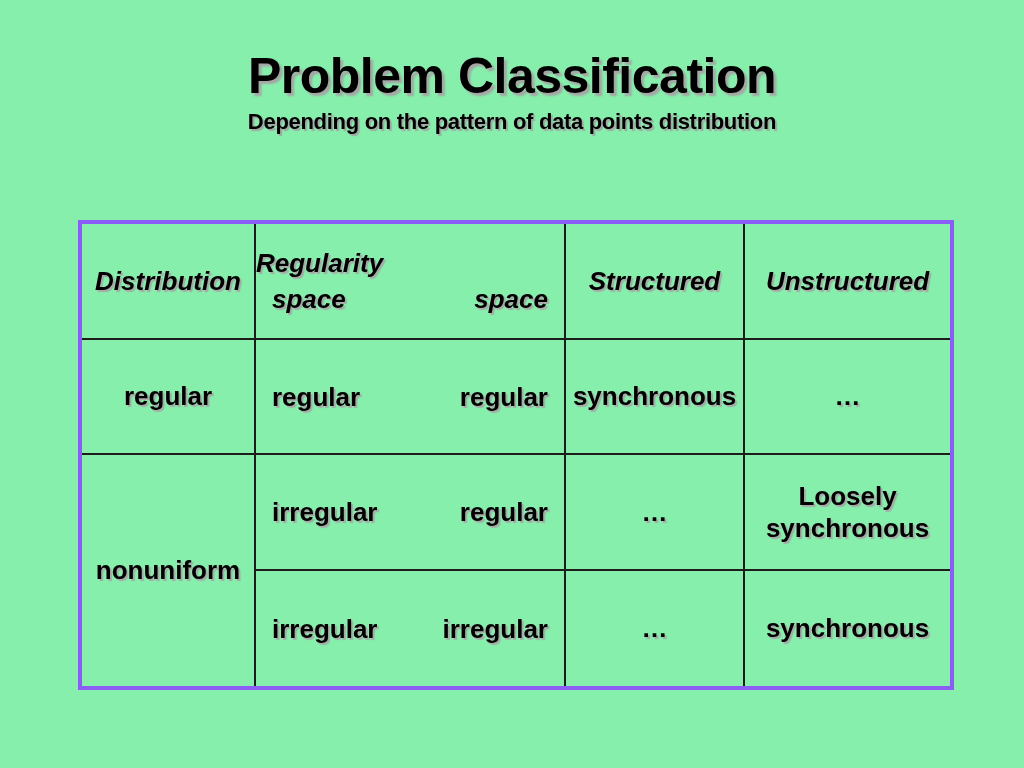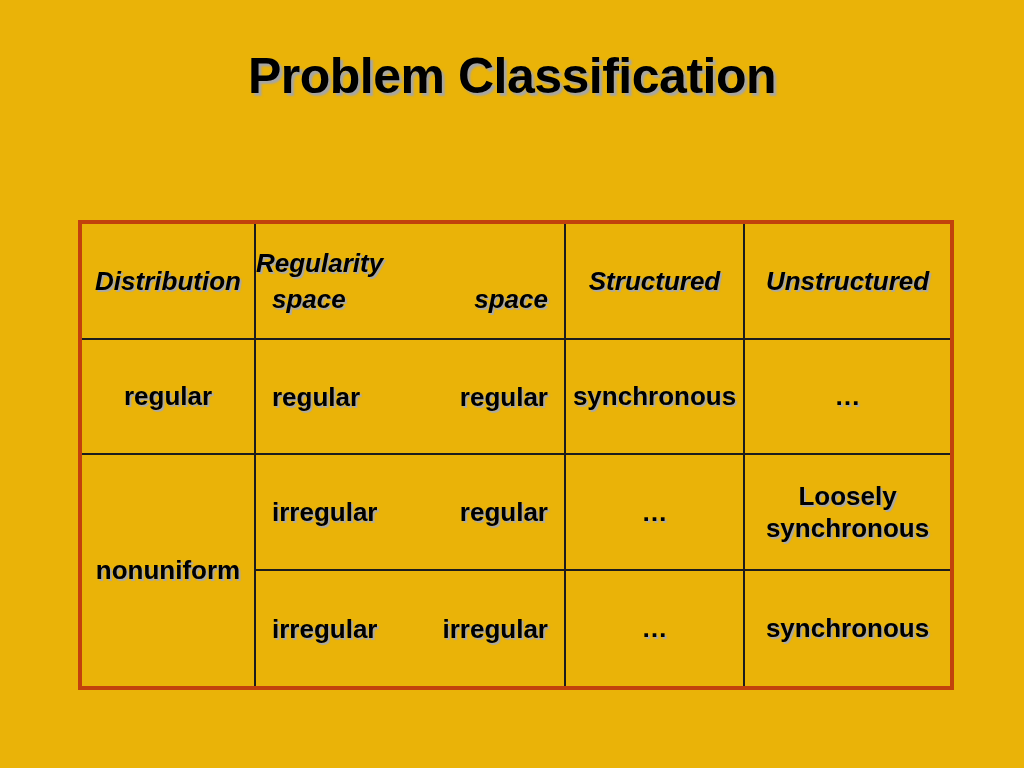--- a/index.html
+++ b/index.html
@@ -5,21 +5,21 @@
   html, body {
     margin: 0;
     padding: 0;
     background: #ffffff;
     font-family: "Liberation Sans", "DejaVu Sans", sans-serif;
   }
   .slide {
     position: relative;
     width: 1024px;
     height: 768px;
-    background: #eab308;
+    background: #86efac;
     overflow: hidden;
   }
   .title {
     position: absolute;
     top: 48px;
     left: 0;
     width: 1024px;
     text-align: center;
     font-size: 50px;
     line-height: 56px;
@@ -44,21 +44,21 @@
     margin: 0;
   }
   table.classification {
     position: absolute;
     left: 78px;
     top: 220px;
     width: 872px;
     height: 466px;
     border-collapse: collapse;
     table-layout: fixed;
-    border: 4px solid #c2410c;
+    border: 4px solid #8b5cf6;
     padding-left: 13px;
   }
   table.classification td {
     border: 2px solid #1c1c1c;
     font-size: 26px;
     font-weight: bold;
     color: #000000;
     text-shadow: 2px 2px 1px #a9a9a9;
     text-align: center;
     vertical-align: middle;
@@ -88,20 +88,21 @@
   td.cell-unstructured {
     padding: 0 10px;
   }
 </style>
 </head>
 <body>
 
 <div class="slide">
 
   <h1 class="title">Problem Classification</h1>
+  <h2 class="subtitle">Depending on the pattern of data points distribution</h2>
 
   <table class="classification">
     <colgroup>
       <col style="width:175px">
       <col style="width:310px">
       <col style="width:179px">
       <col style="width:208px">
     </colgroup>
     <tbody>
       <tr style="height:117px">

